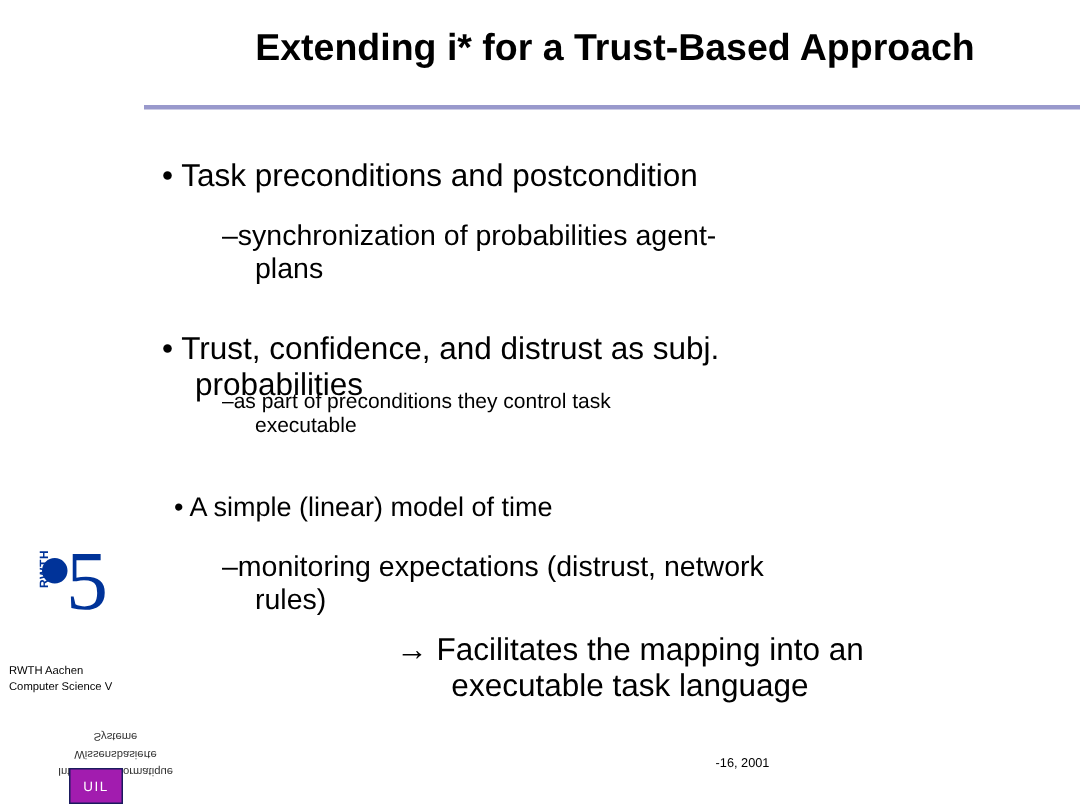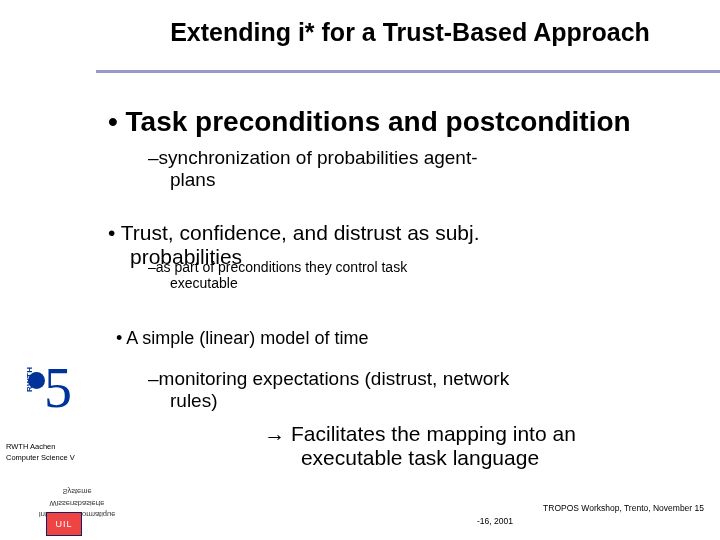--- a/index.html
+++ b/index.html
@@ -46,22 +46,21 @@
   }
 
   
   .ov {
     position: absolute;
     color: #000000;
   }
   .ov-1 {
     left: 108px;
     top: 106px;
-    font-size: 28px;
-    font-weight: bold;
+    font-size: 21px;
   }
   .ov-2 {
     left: 148px;
     top: 147px;
     font-size: 19px;
     width: 500px;
   }
   .ov-3 {
     left: 108px;
     top: 221px;
@@ -158,21 +157,21 @@
     transform: scaleY(-1);
     transform-origin: center;
     text-align: center;
   }
   .uil-badge {
     position: absolute;
     left: 46px;
     top: 512px;
     width: 34px;
     height: 22px;
-    background: #ef4444;
+    background: #a21caf;
     border: 1px solid #1b1b5e;
   }
   .uil-badge span {
     display: block;
     color: #ffffff;
     font-size: 9px;
     text-align: center;
     line-height: 22px;
     letter-spacing: 1px;
   }
@@ -247,17 +246,16 @@
     <span>Informatik/Informatique</span><br>
     <span>Wissensbasierte</span><br>
     <span>Systeme</span>
   </div>
 
   <div class="uil-badge">
     <span>UIL</span>
   </div>
 
   <div class="footer">
-    <span>TROPOS Workshop, Trento, November 15</span>
     <span class="line2">-16, 2001</span>
   </div>
 
 </div>
 
 </body></html>

